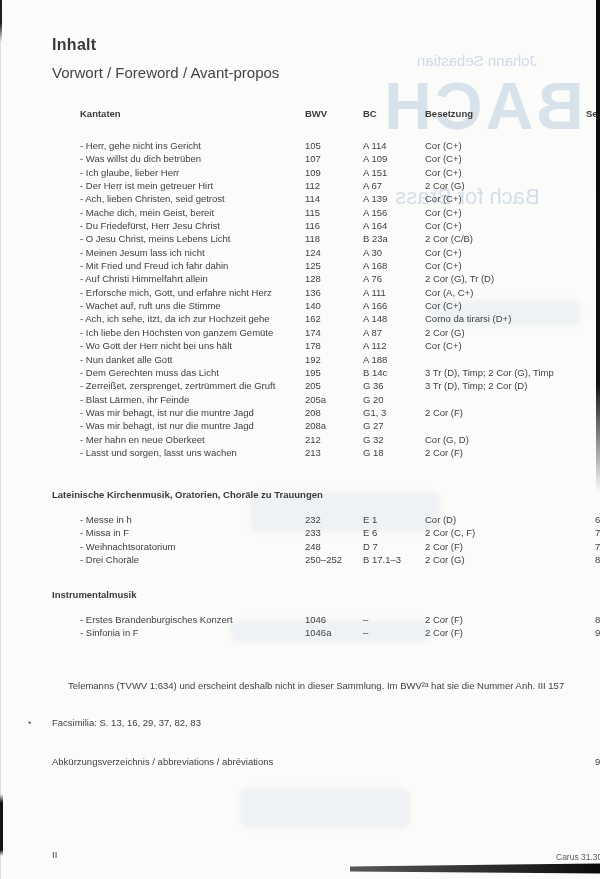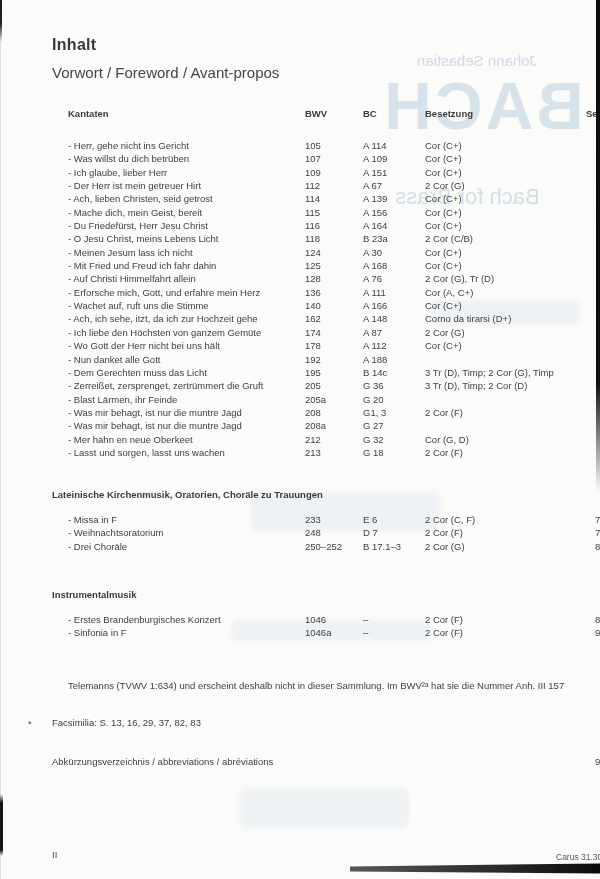--- a/index.html
+++ b/index.html
@@ -14,21 +14,21 @@
     overflow:hidden;
     color:#414141;
   }
   .abs{position:absolute;white-space:nowrap;}
   
   #doc-title{left:52px;top:36px;font-size:16px;font-weight:600;color:#3a3a3a;letter-spacing:.3px;}
   #doc-subtitle{left:52px;top:64px;font-size:15px;color:#444;}
   
   .colhead{font-weight:700;color:#3b3b3b;font-size:9.5px;}
   #col-header-row{left:0;top:108px;width:600px;height:14px;}
-  .cL{position:absolute;left:56px;white-space:nowrap;padding-left:12px;}
+  .cL{position:absolute;left:68px;white-space:nowrap;padding-left:12px;}
   .cBWV{position:absolute;left:305px;white-space:nowrap;}
   .cBC{position:absolute;left:363px;white-space:nowrap;}
   .cBES{position:absolute;left:425px;white-space:nowrap;}
   .cSEITE{position:absolute;left:586px;white-space:nowrap;}
   .cPG{position:absolute;left:595px;white-space:nowrap;}
   .rows{position:absolute;left:0;width:600px;font-size:9.5px;color:#414141;}
   #sec0-rows{top:140px;}
   #sec1-rows{top:514px;}
   #sec2-rows{top:614px;}
   .trow{position:relative;height:13.35px;width:540px;}
@@ -176,21 +176,21 @@
 
   <div class="trow">
     <span class="cL">- Auf Christi Himmelfahrt allein</span>
     <span class="cBWV">128</span>
     <span class="cBC">A 76</span>
     <span class="cBES">2 Cor (G), Tr (D)</span>
     <span class="cPG"></span>
   </div>
 
   <div class="trow">
-    <span class="cL">- Erforsche mich, Gott, und erfahre mein Herz</span>
+    <span class="cL">- Erforsche mich, Gott, und erfahre nicht Herz</span>
     <span class="cBWV">136</span>
     <span class="cBC">A 111</span>
     <span class="cBES">Cor (A, C+)</span>
     <span class="cPG"></span>
   </div>
 
   <div class="trow">
     <span class="cL">- Wachet auf, ruft uns die Stimme</span>
     <span class="cBWV">140</span>
     <span class="cBC">A 166</span>
@@ -283,20 +283,27 @@
     <span class="cL">- Lasst und sorgen, lasst uns wachen</span>
     <span class="cBWV">213</span>
     <span class="cBC">G 18</span>
     <span class="cBES">2 Cor (F)</span>
     <span class="cPG"></span>
   </div>
 </div>
 
   <div class="abs sec-heading" id="sec1-heading">Lateinische Kirchenmusik, Oratorien, Choräle zu Trauungen</div>
   <div class="rows" id="sec1-rows">
+  <div class="trow">
+    <span class="cL">- Messe in h</span>
+    <span class="cBWV">232</span>
+    <span class="cBC">E 1</span>
+    <span class="cBES">Cor (D)</span>
+    <span class="cPG">6</span>
+  </div>
 
   <div class="trow">
     <span class="cL">- Missa in F</span>
     <span class="cBWV">233</span>
     <span class="cBC">E 6</span>
     <span class="cBES">2 Cor (C, F)</span>
     <span class="cPG">7</span>
   </div>
 
   <div class="trow">

